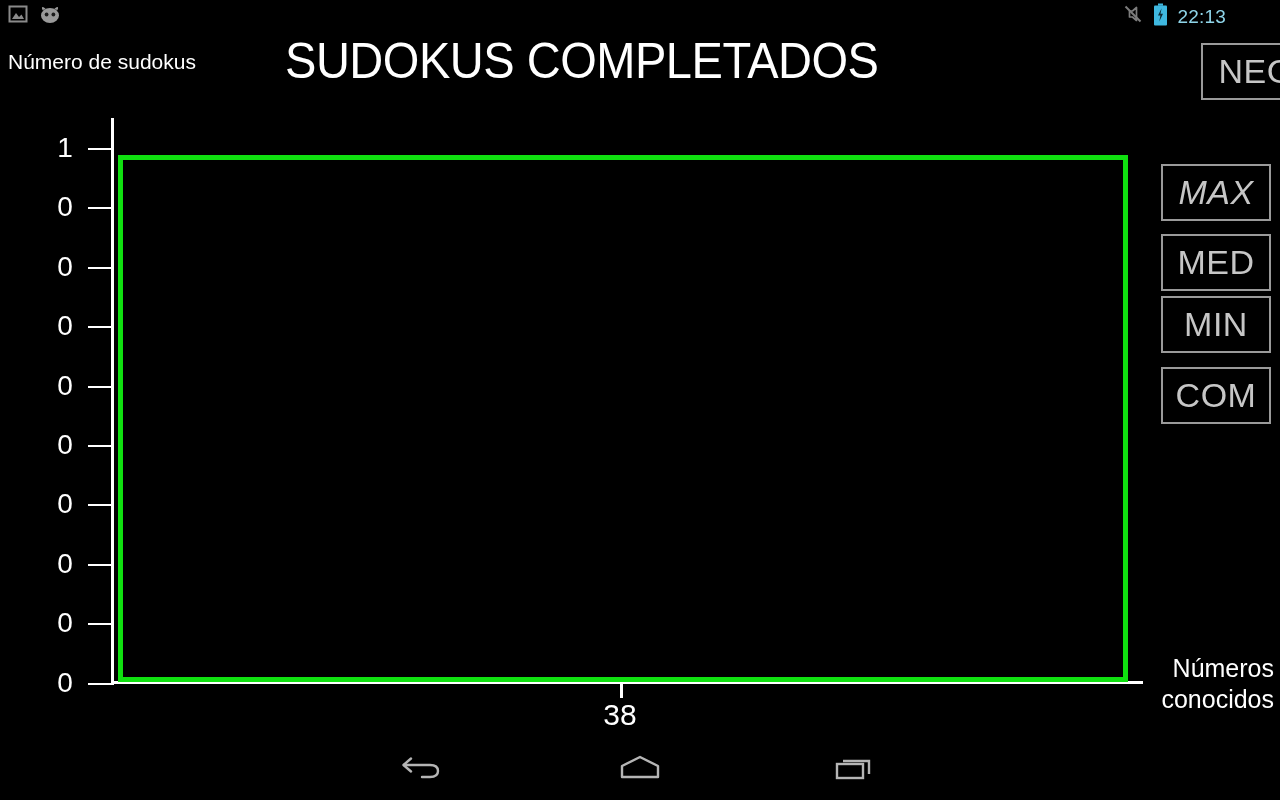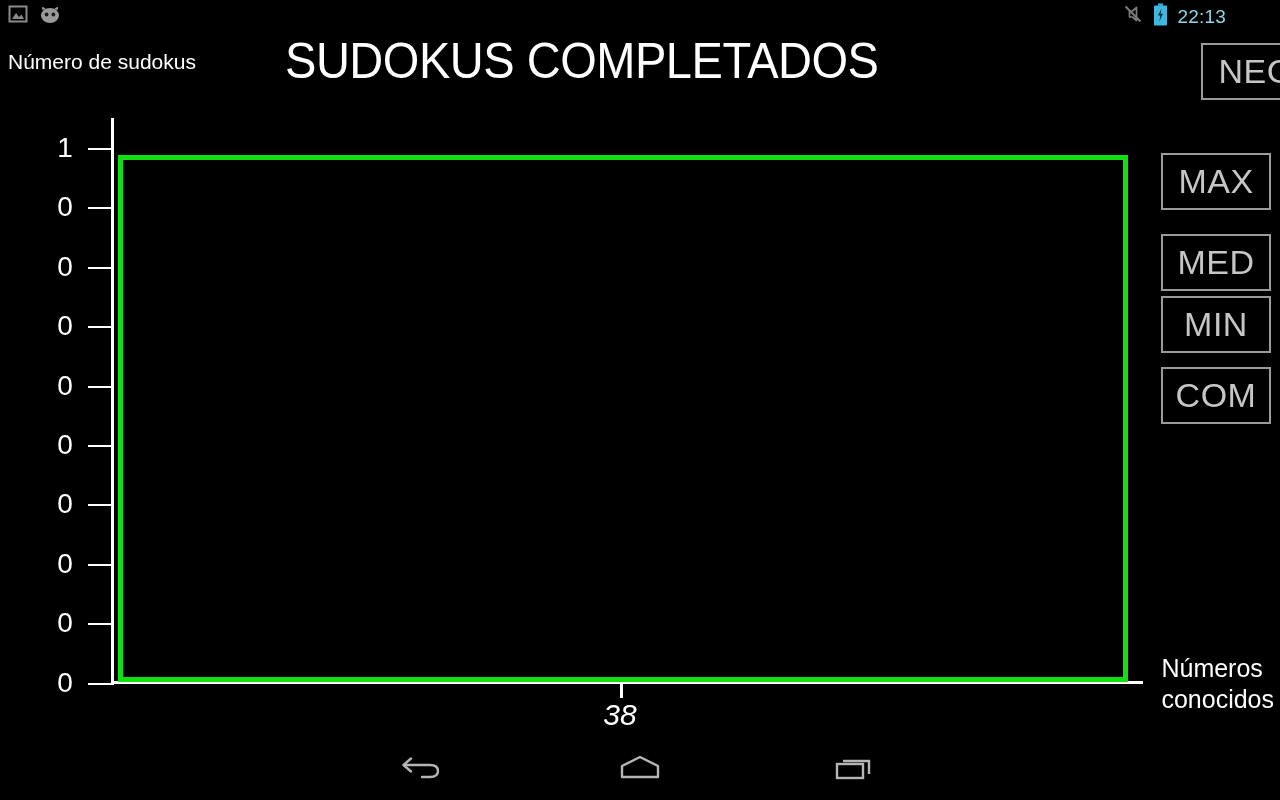--- a/index.html
+++ b/index.html
@@ -27,21 +27,21 @@
   .chart-title {
     position:absolute; left:285px; top:36px;
     color:#fff; font-size:50px; line-height:1;
     letter-spacing:-0.5px;
     transform:scaleX(0.94); transform-origin:left top;
     white-space:nowrap;
   }
   .xlabel {
     position:absolute; right:6px; top:653px;
     color:#fff; font-size:25px; line-height:1.22;
-    text-align:left; white-space:nowrap;
+    text-align:right; white-space:nowrap;
   }
 
   
   .plot { position:absolute; left:0; top:0; width:1160px; height:740px; }
 
   .axis-y { position:absolute; left:111px; top:118px; width:3px; height:566px; background:#fff; }
   .axis-x { position:absolute; left:111px; top:681px; width:1032px; height:3px; background:#fff; }
 
   .ytick { position:absolute; left:88px; width:26px; height:2px; background:#fff; }
   .ytick-label {
@@ -148,29 +148,29 @@
         <div class="ytick-label" style="top: 504.4px;">0</div>
         <div class="ytick" style="top: 563.8px;"></div>
         <div class="ytick-label" style="top: 563.8px;">0</div>
         <div class="ytick" style="top: 623.2px;"></div>
         <div class="ytick-label" style="top: 623.2px;">0</div>
         <div class="ytick" style="top: 682.6px;"></div>
         <div class="ytick-label" style="top: 682.6px;">0</div>
       </div>
     <div id="xticks">
         <div class="xtick" style="left: 620px;"></div>
-        <div class="xtick-label" style="left: 620px; font-style: italic;">38</div>
+        <div class="xtick-label" style="left: 620px;">38</div>
       </div>
 
     <div class="green-rect"></div>
   </div>
 
   <div class="side-buttons" id="side-buttons">
       <div class="btn" style="top: 43px; margin-left: 40px;">NEG</div>
-      <div class="btn" style="top: 153px;">MAX</div>
+      <div class="btn" style="top: 164px; font-style: italic;">MAX</div>
       <div class="btn" style="top: 226px; margin-top: 8px;">MED</div>
       <div class="btn" style="top: 296px;">MIN</div>
       <div class="btn" style="top: 367px;">COM</div>
     </div>
 
   <div class="navbar">
     <div class="nav-btn" style="left:374px;">
       <span>
         <svg width="44" height="30" viewBox="0 0 44 30">
           <path d="M6 11 L14 11 L14 4 L3 13.5 L14 23 L14 16 L6 16 Z" fill="#b0b0b0" opacity="0"></path>

